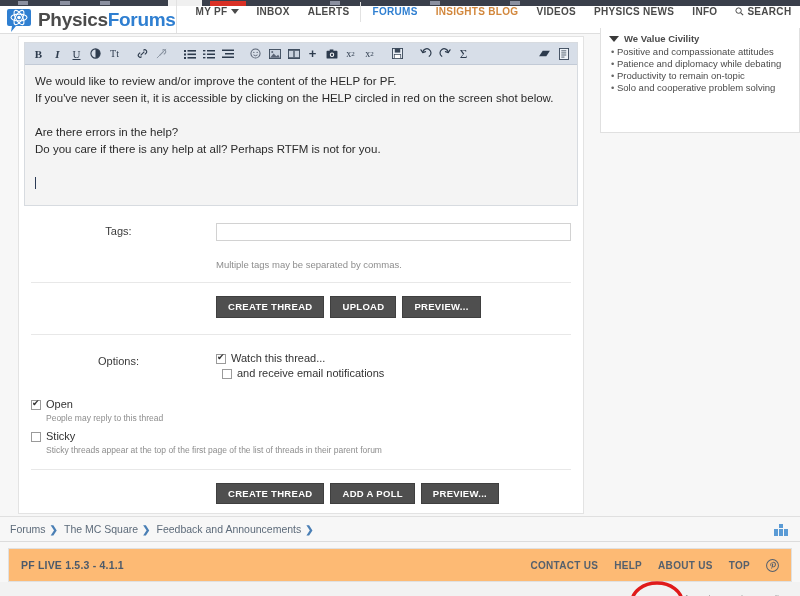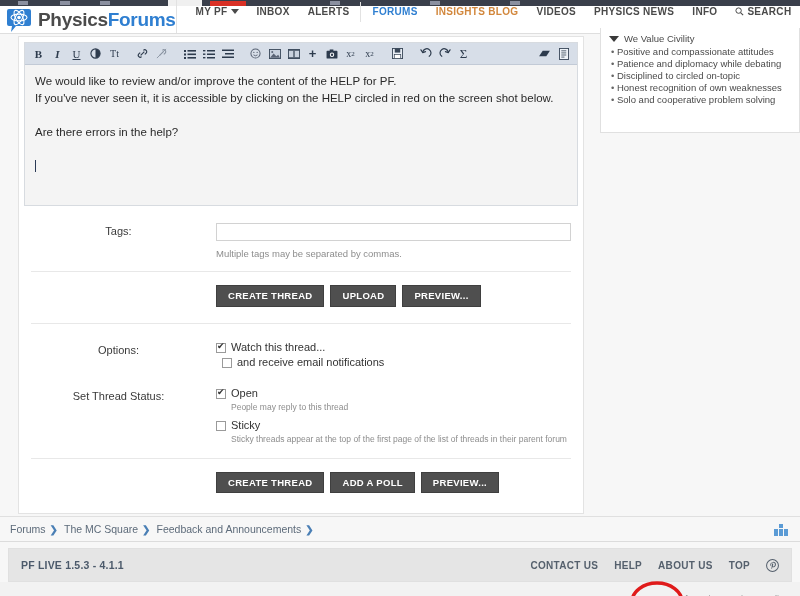--- a/index.html
+++ b/index.html
@@ -80,21 +80,21 @@
   .row { display: flex; padding: 0 12px; }
   .tags-row { margin-top: 16px; align-items: flex-start; }
   .row-label {
     width: 185px; text-align: center; padding-right: 10px; font-size: 11px;
     color: #3a3a3a; padding-top: 3px;
   }
   .tags-input {
     width: 355px; height: 18px; border: 1px solid #d2d2d2; background: #fff;
     font-size: 11px; padding: 0 4px; color: #333; outline: none;
   }
-  .hint { font-size: 9.5px; color: #8d8d8d; margin-top: 7px; }
+  .hint { font-size: 9.5px; color: #8d8d8d; margin-top: 18px; }
   .hint.small { font-size: 8.5px; }
 
   .divider { height: 1px; background: #e8e8e8; margin: 12px 12px 0 12px; }
 
   .btn-row { padding-left: 197px; margin-top: 13px; display: flex; gap: 6px; }
   .btn {
     background: #4f4f4f; color: #ffffff; font-size: 9.5px; font-weight: bold;
     letter-spacing: 0.3px; padding: 5px 11px; border: 1px solid #3f3f3f;
     white-space: nowrap; line-height: 1;
   }
@@ -118,42 +118,42 @@
     background: #f7f7f7; border-top: 1px solid #e0e0e0; border-bottom: 1px solid #dcdcdc;
     display: flex; align-items: center; padding: 0 10px;
   }
   .crumb { font-size: 10.5px; color: #5d6b7a; margin-right: 4px; }
   .crumb-sep { color: #4a7fb5; font-size: 10px; font-weight: bold; margin-right: 6px; }
   .bc-icon { position: absolute; right: 12px; top: 7px; width: 14px; height: 12px; }
 
   
   .footer-top {
     position: absolute; left: 8px; top: 514px; width: 784px; height: 29px;
-    background: #e5e5e5; border: 1px solid #e0e0e0;
+    background: #fdba74; border: 1px solid #e0e0e0;
     display: flex; align-items: center; padding: 16px 12px;
   }
   .pf-live { font-size: 10.5px; font-weight: bold; color: #4c5a6b; letter-spacing: 0.2px; }
   .footer-links { margin-left: auto; display: flex; align-items: center; gap: 16px; }
   .f-link { font-size: 10px; font-weight: bold; color: #55606d; letter-spacing: 0.3px; white-space: nowrap; text-align: center; }
 
   .footer-bottom { position: absolute; left: 0; top: 548px; width: 800px; height: 48px; background: #f2f2f2; }
   .copyright { position: absolute; left: 12px; top: 12px; font-size: 9.5px; color: #7a7a7a; }
   .legal { position: absolute; right: 12px; top: 12px; display: flex; gap: 12px; }
   .legal span { font-size: 9px; color: #8a8a8a; }
 
   
   .red-circle { position: absolute; left: 628px; top: 547px; width: 58px; height: 42px; pointer-events: none; }
 
   
   .sidebar {
     position: absolute; left: 600px; top: -6px; width: 200px; height: 105px;
     background: #ffffff; border: 1px solid #e0e0e0; border-top: none;
     padding: 4px 6px; overflow: hidden;
   }
-  .sb-head { display: flex; align-items: center; gap: 5px; font-size: 9.5px; font-weight: normal; color: #4a4a4a; margin: 1px 0 2px 2px; }
+  .sb-head { display: flex; align-items: center; gap: 5px; font-size: 9.5px; font-weight: bold; color: #4a4a4a; margin: 1px 0 2px 2px; }
   .sb-li { font-size: 9.5px; color: #4a4a4a; margin: 0 0 1px 4px; }
   .sb-li::before { content: "• "; color: #666; }
   .tri-down { width:0;height:0;border-left:5px solid transparent;border-right:5px solid transparent;border-top:6px solid #3a3a3a; }
 </style>
 </head>
 <body>
 
 <div id="page">
 
   <div class="browser-strip">
@@ -224,22 +224,21 @@
 
   <div class="content-area">
 
     <div class="sidebar">
       <div class="sb-head">
         <span class="tri-down"></span>
         <span>We Value Civility</span>
       </div>
       <div class="sb-li">Positive and compassionate attitudes</div>
       <div class="sb-li">Patience and diplomacy while debating</div>
-      <div class="sb-li">Disciplined to circled on-topic</div>
-      <div class="sb-li">Honest recognition of own weaknesses</div>
+      <div class="sb-li">Productivity to remain on-topic</div>
       <div class="sb-li">Solo and cooperative problem solving</div>
     </div>
 
     <div class="form-card">
 
       <div class="editor-box">
         <div class="editor-toolbar">
           <div class="tbtn" style="font-family:'Liberation Serif',serif;font-weight:bold;">B</div>
           <div class="tbtn" style="font-family:'Liberation Serif',serif;font-style:italic;font-weight:bold;">I</div>
           <div class="tbtn" style="font-family:'Liberation Serif',serif;text-decoration:underline;">U</div>
@@ -375,20 +374,21 @@
                 </g>
               </svg>
           </div>
         </div>
 
         <div class="editor-body">
           <div>We would like to review and/or improve the content of the HELP for PF.</div>
           <div>If you've never seen it, it is accessible by clicking on the HELP circled in red on the screen shot below.</div>
           <div>&nbsp;</div>
           <div>Are there errors in the help?</div>
+          <div>Do you care if there is any help at all?  Perhaps RTFM is not for you.</div>
           <div>&nbsp;</div>
           <div><span class="caret"></span></div>
         </div>
       </div>
 
       <div class="row tags-row">
         <div class="row-label">Tags:</div>
         <div>
           <input class="tags-input" type="text" value="" placeholder="" style="">
           <div class="hint">Multiple tags may be separated by commas.</div>
@@ -413,21 +413,20 @@
             <span>Watch this thread...</span>
           </div>
           <div class="cb-line indent">
             <span class="cbox"></span>
             <span>and receive email notifications</span>
           </div>
         </div>
       </div>
 
       <div class="opt-row" style="margin-top:16px;">
-        <div class="row-label">Set Thread Status:</div>
         <div class="opt-body">
           <div class="cb-line">
             <span class="cbox checked"></span>
             <span>Open</span>
           </div>
           <div class="hint small" style="margin:1px 0 7px 15px;">People may reply to this thread</div>
           <div class="cb-line">
             <span class="cbox"></span>
             <span>Sticky</span>
           </div>

